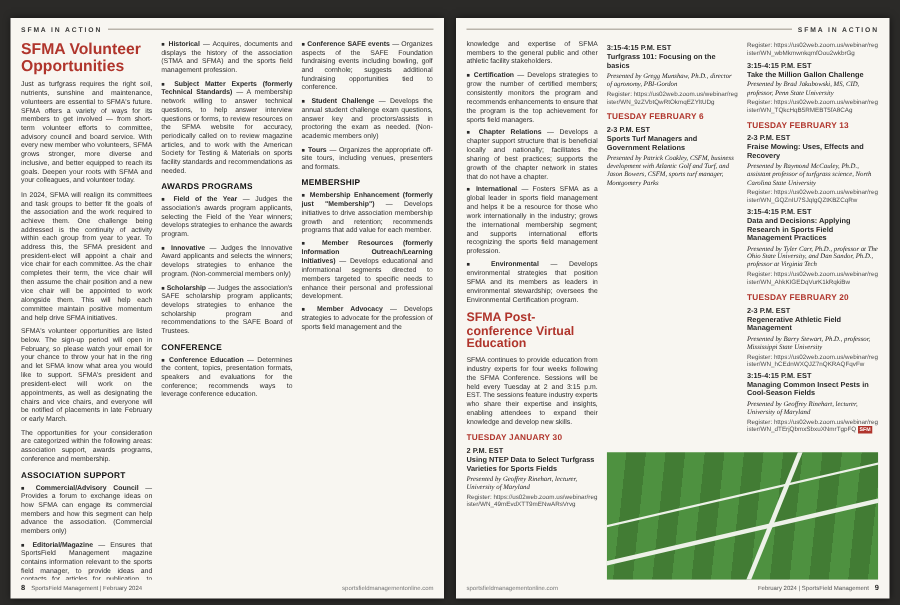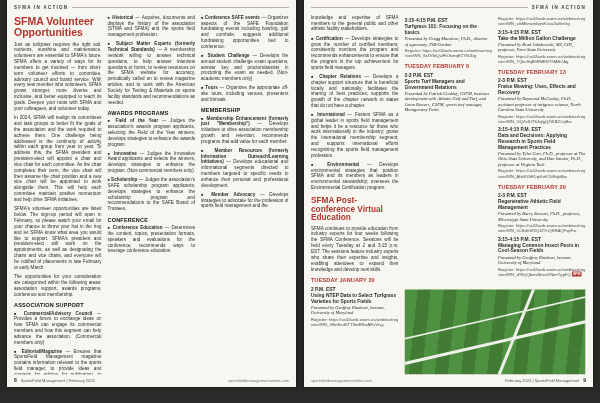--- a/index.html
+++ b/index.html
@@ -1,18 +1,18 @@
 <!DOCTYPE html>
 <html style="--accent: #b0352c;"><head>
 <meta charset="utf-8">
 <style>
   *{margin:0;padding:0;box-sizing:border-box}
   html,body{width:600px;height:403px;overflow:hidden}
   body{background:#2b2a28;font-family:"Liberation Sans",sans-serif}
-  .spread{display:flex;gap:8px;padding:0 7px;width:600px;height:403px}
+  .spread{display:flex;gap:8px;padding:12px 7px;width:600px;height:403px}
   .page{width:289px;height:387px;background:#f8f6f1;overflow:hidden;box-shadow:0 0 5px rgba(0,0,0,.55)}
   .zoom{width:578px;height:774px;transform:scale(.5);transform-origin:0 0;padding:10px 14px 8px;display:flex;flex-direction:column;color:#2a2a2a}
   .pagehead{display:flex;align-items:center;gap:8px;margin-bottom:9px;flex:0 0 auto}
   .plabel{font-size:9px;font-weight:bold;letter-spacing:2.5px;color:#3a3a3a;white-space:nowrap}
   .rule{flex:1;height:2px;background:#b9b4ab}
   .cols{display:flex;gap:12px;flex:1 1 auto;overflow:hidden}
   .col{width:175px;flex:0 0 175px;overflow:hidden}
   .wrap2{width:362px;flex:0 0 362px;display:flex;flex-direction:column;overflow:hidden}
   .cols2{display:flex;gap:12px;flex:1 1 auto;overflow:hidden}
   .title{font-size:21px;line-height:1.04;color:var(--accent,#b0352c);margin:2px 0 8px;font-weight:bold}

